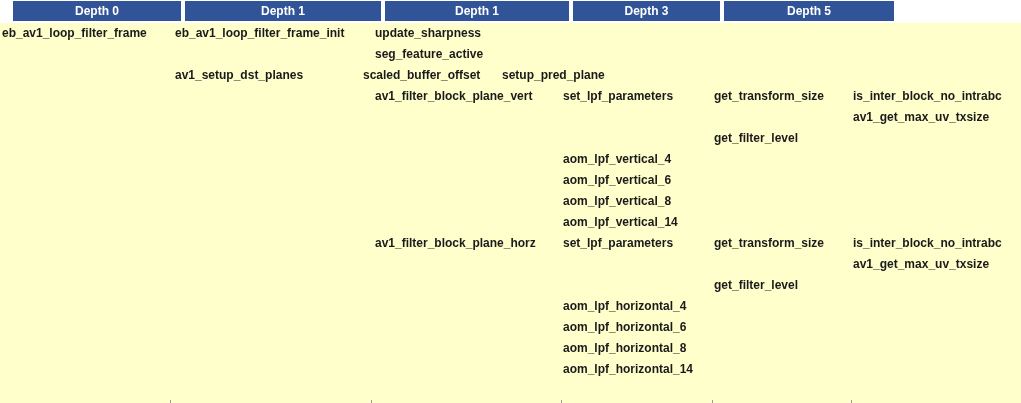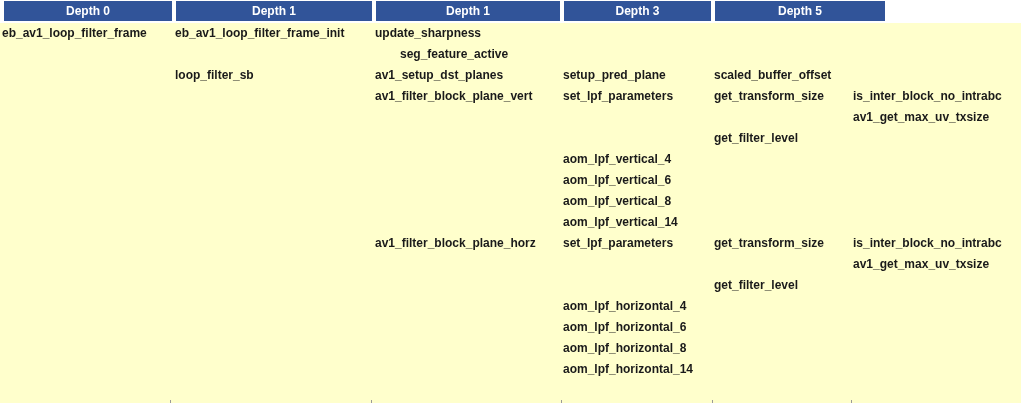--- a/index.html
+++ b/index.html
@@ -59,50 +59,49 @@
     width: 1px;
     height: 3px;
     background: #9a9a9a;
   }
 </style>
 </head>
 <body>
 
 <div class="screen" style="--header-bg: #315499; --header-text: #FFFFFF; --body-bg: #FFFFCC; --body-text: #1A1A1A;">
   <div class="header-row" id="header-row">
-      <div class="header-cell" style="width: 168px; margin-right: 4px; margin-left: 4px;">Depth 0</div>
+      <div class="header-cell" style="width: 168px; margin-right: 4px; margin-left: 13px;">Depth 0</div>
       <div class="header-cell" style="width: 196px; margin-right: 4px;">Depth 1</div>
       <div class="header-cell" style="width: 184px; margin-right: 4px;">Depth 1</div>
       <div class="header-cell" style="width: 147px; margin-right: 4px;">Depth 3</div>
       <div class="header-cell" style="width: 170px;">Depth 5</div>
     </div>
   <div class="header-spacer"></div>
   <div class="table-body" id="table-body">
       <div class="table-row">
         <div class="cell" style="width: 173px;">eb_av1_loop_filter_frame</div>
         <div class="cell" style="width: 200px;">eb_av1_loop_filter_frame_init</div>
         <div class="cell" style="width: 188px;">update_sharpness</div>
         <div class="cell" style="width: 151px;"></div>
         <div class="cell" style="width: 139px;"></div>
         <div class="cell" style="width: 170px;"></div>
       </div>
       <div class="table-row">
         <div class="cell" style="width: 173px;"></div>
         <div class="cell" style="width: 200px;"></div>
-        <div class="cell" style="width: 188px; margin-left: 25px;">seg_feature_active</div>
-        <div class="cell" style="width: 151px;"></div>
-        <div class="cell" style="width: 139px;"></div>
-        <div class="cell" style="width: 170px;"></div>
-      </div>
-      <div class="table-row">
-        <div class="cell" style="width: 173px;"></div>
-        <div class="cell" style="width: 200px;">loop_filter_sb</div>
+        <div class="cell" style="width: 188px;">seg_feature_active</div>
+        <div class="cell" style="width: 151px;"></div>
+        <div class="cell" style="width: 139px;"></div>
+        <div class="cell" style="width: 170px;"></div>
+      </div>
+      <div class="table-row">
+        <div class="cell" style="width: 173px;"></div>
         <div class="cell" style="width: 188px;">av1_setup_dst_planes</div>
+        <div class="cell" style="width: 139px;">scaled_buffer_offset</div>
         <div class="cell" style="width: 151px;">setup_pred_plane</div>
-        <div class="cell" style="width: 139px;">scaled_buffer_offset</div>
         <div class="cell" style="width: 170px;"></div>
       </div>
       <div class="table-row">
         <div class="cell" style="width: 173px;"></div>
         <div class="cell" style="width: 200px;"></div>
         <div class="cell" style="width: 188px;">av1_filter_block_plane_vert</div>
         <div class="cell" style="width: 151px;">set_lpf_parameters</div>
         <div class="cell" style="width: 139px;">get_transform_size</div>
         <div class="cell" style="width: 170px;">is_inter_block_no_intrabc</div>
       </div>

